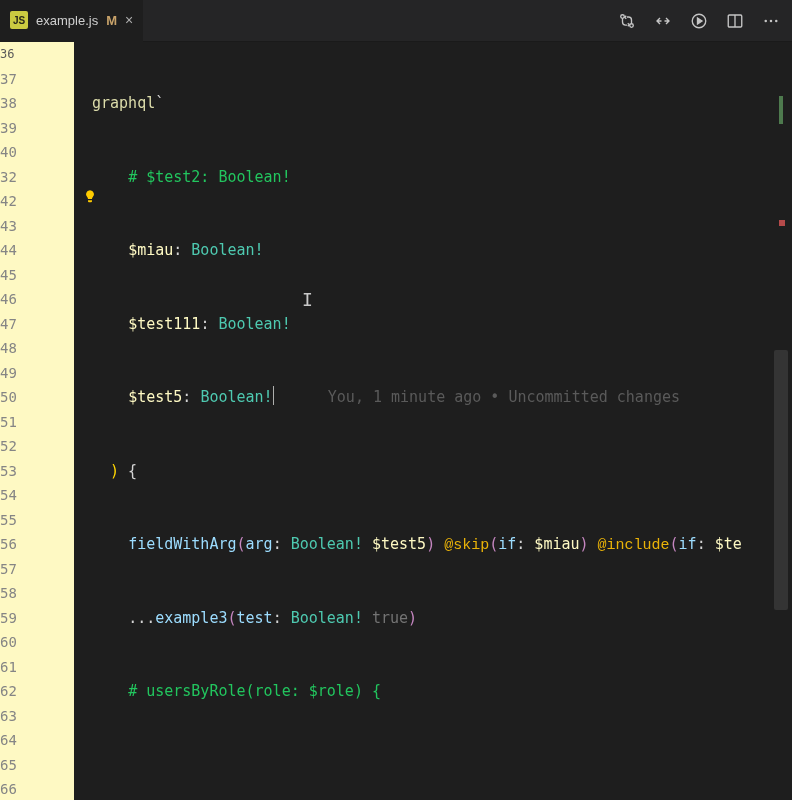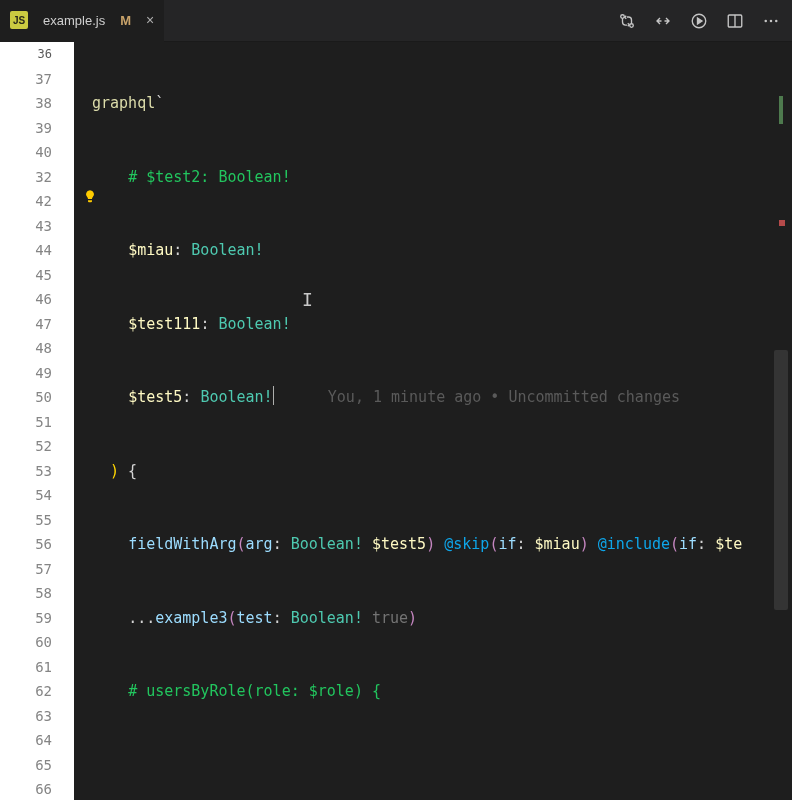--- a/index.html
+++ b/index.html
@@ -14,21 +14,21 @@
   .titlebar {
     display: flex; align-items: center;
     height: 42px;
     background: #252526;
     border-bottom: 1px solid #1a1a1a;
   }
   .tab {
     display: flex; align-items: center;
     height: 42px;
     padding: 0 10px;
-    gap: 15px;
+    gap: 8px;
     font-family: -apple-system, "Segoe UI", sans-serif;
     font-size: 13px;
     color: #cfcfcf;
     cursor: pointer;
   }
   .tab.active {
     background: #1e1e1e;
     border-bottom: 1px solid transparent;
   }
   .tab .fname { white-space: nowrap; }
@@ -53,23 +53,23 @@
   .action-icons .ic { cursor: pointer; display: flex; }
   .action-icons svg { width: 18px; height: 18px; }
 
   .editor {
     display: flex;
     height: calc(800px - 42px);
     position: relative;
   }
   .gutter {
     width: 74px;
-    background: #ffffff;
+    background: #fef9c3;
     color: #858585;
-    text-align: right;
+    text-align: left;
     padding-right: 22px;
     line-height: 24.5px;
     font-size: 14px;
     user-select: none;
   }
   .gutter .ln { height: 24.5px; }
   .gutter .ln36 { font-size: 12px; color: #5a5a5a; }
   .code {
     flex: 1;
     line-height: 24.5px;
@@ -82,21 +82,21 @@
   .cl-template { color: #dcdcaa; }
   .cl-query    { color: #569cd6; }
   .cl-name     { color: #4fb4d8; }
   .cl-var      { color: #fef9c3; }
   .cl-type     { color: #4ec9b0; }
   .cl-punct    { color: #d4d4d4; }
   .cl-yellow   { color: #ffd602; }
   .cl-purple   { color: #c586c0; }
   .cl-comment  { color: #22c55e; text-align: right; }
   .cl-field    { color: #9cdcfe; margin-top: 44px; }
-  .cl-dir      { color: #0ea5e9; }
+  .cl-dir      { color: #eab308; font-family: Liberation Mono, monospace; }
   .cl-bool     { color: #737373; }
   .blame { color: #5a5a5a; }
   .bulb {
     position: absolute;
     left: 82px; top: 147px;
     width: 16px; height: 16px;
     color: #ffcc00;
   }
   .cursor-i {
     position: absolute;

